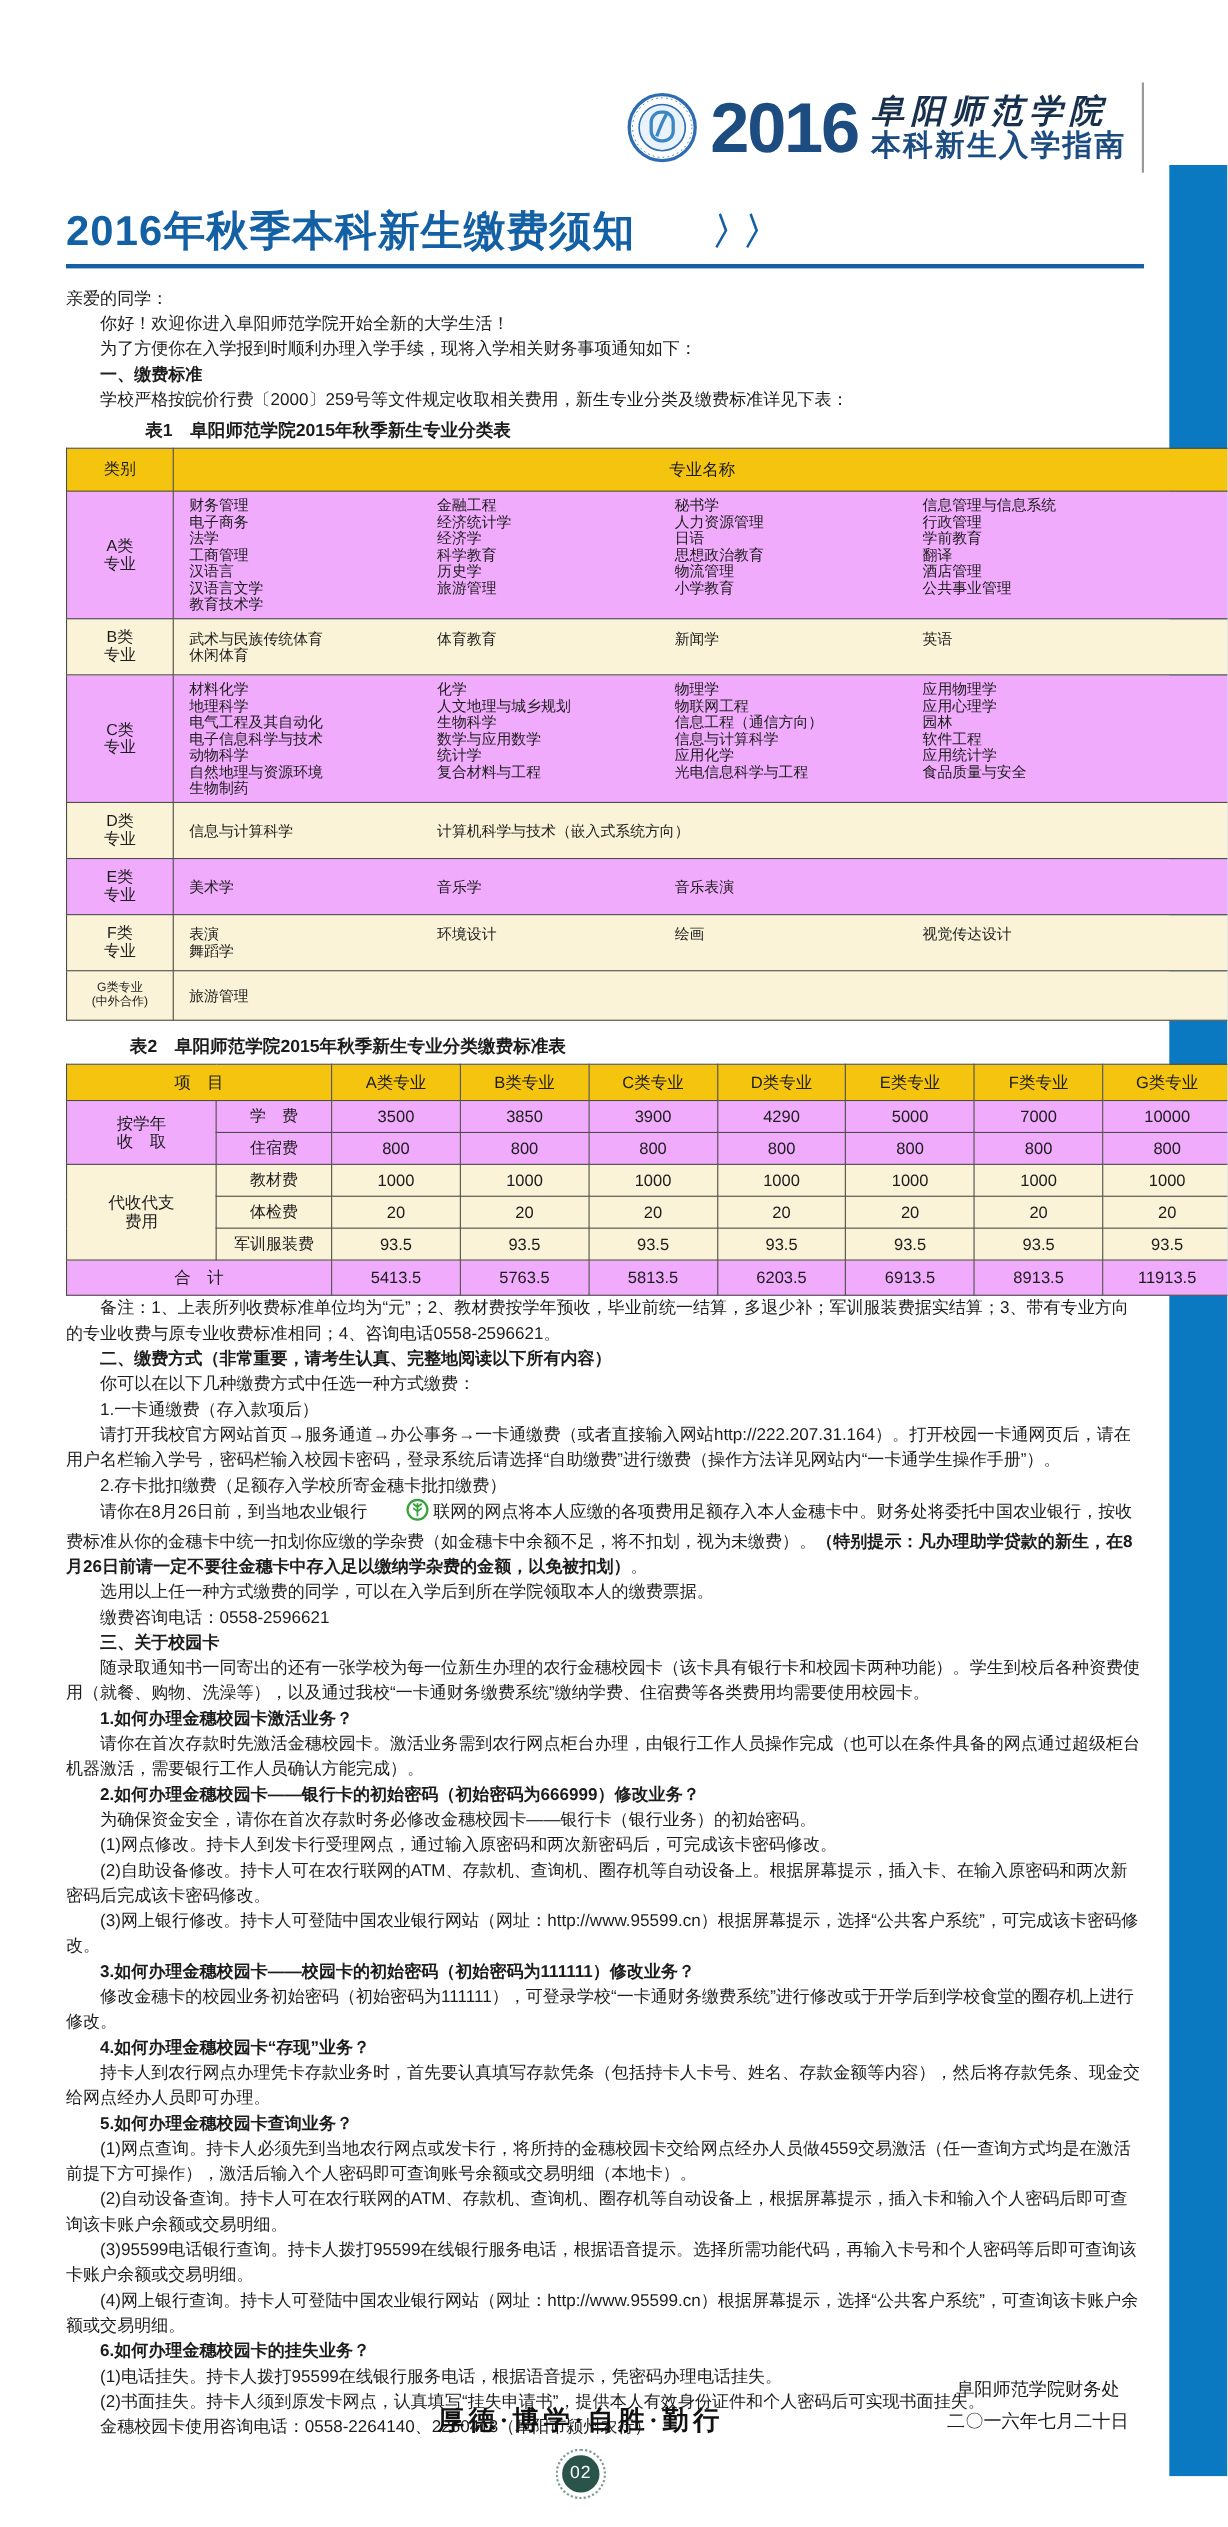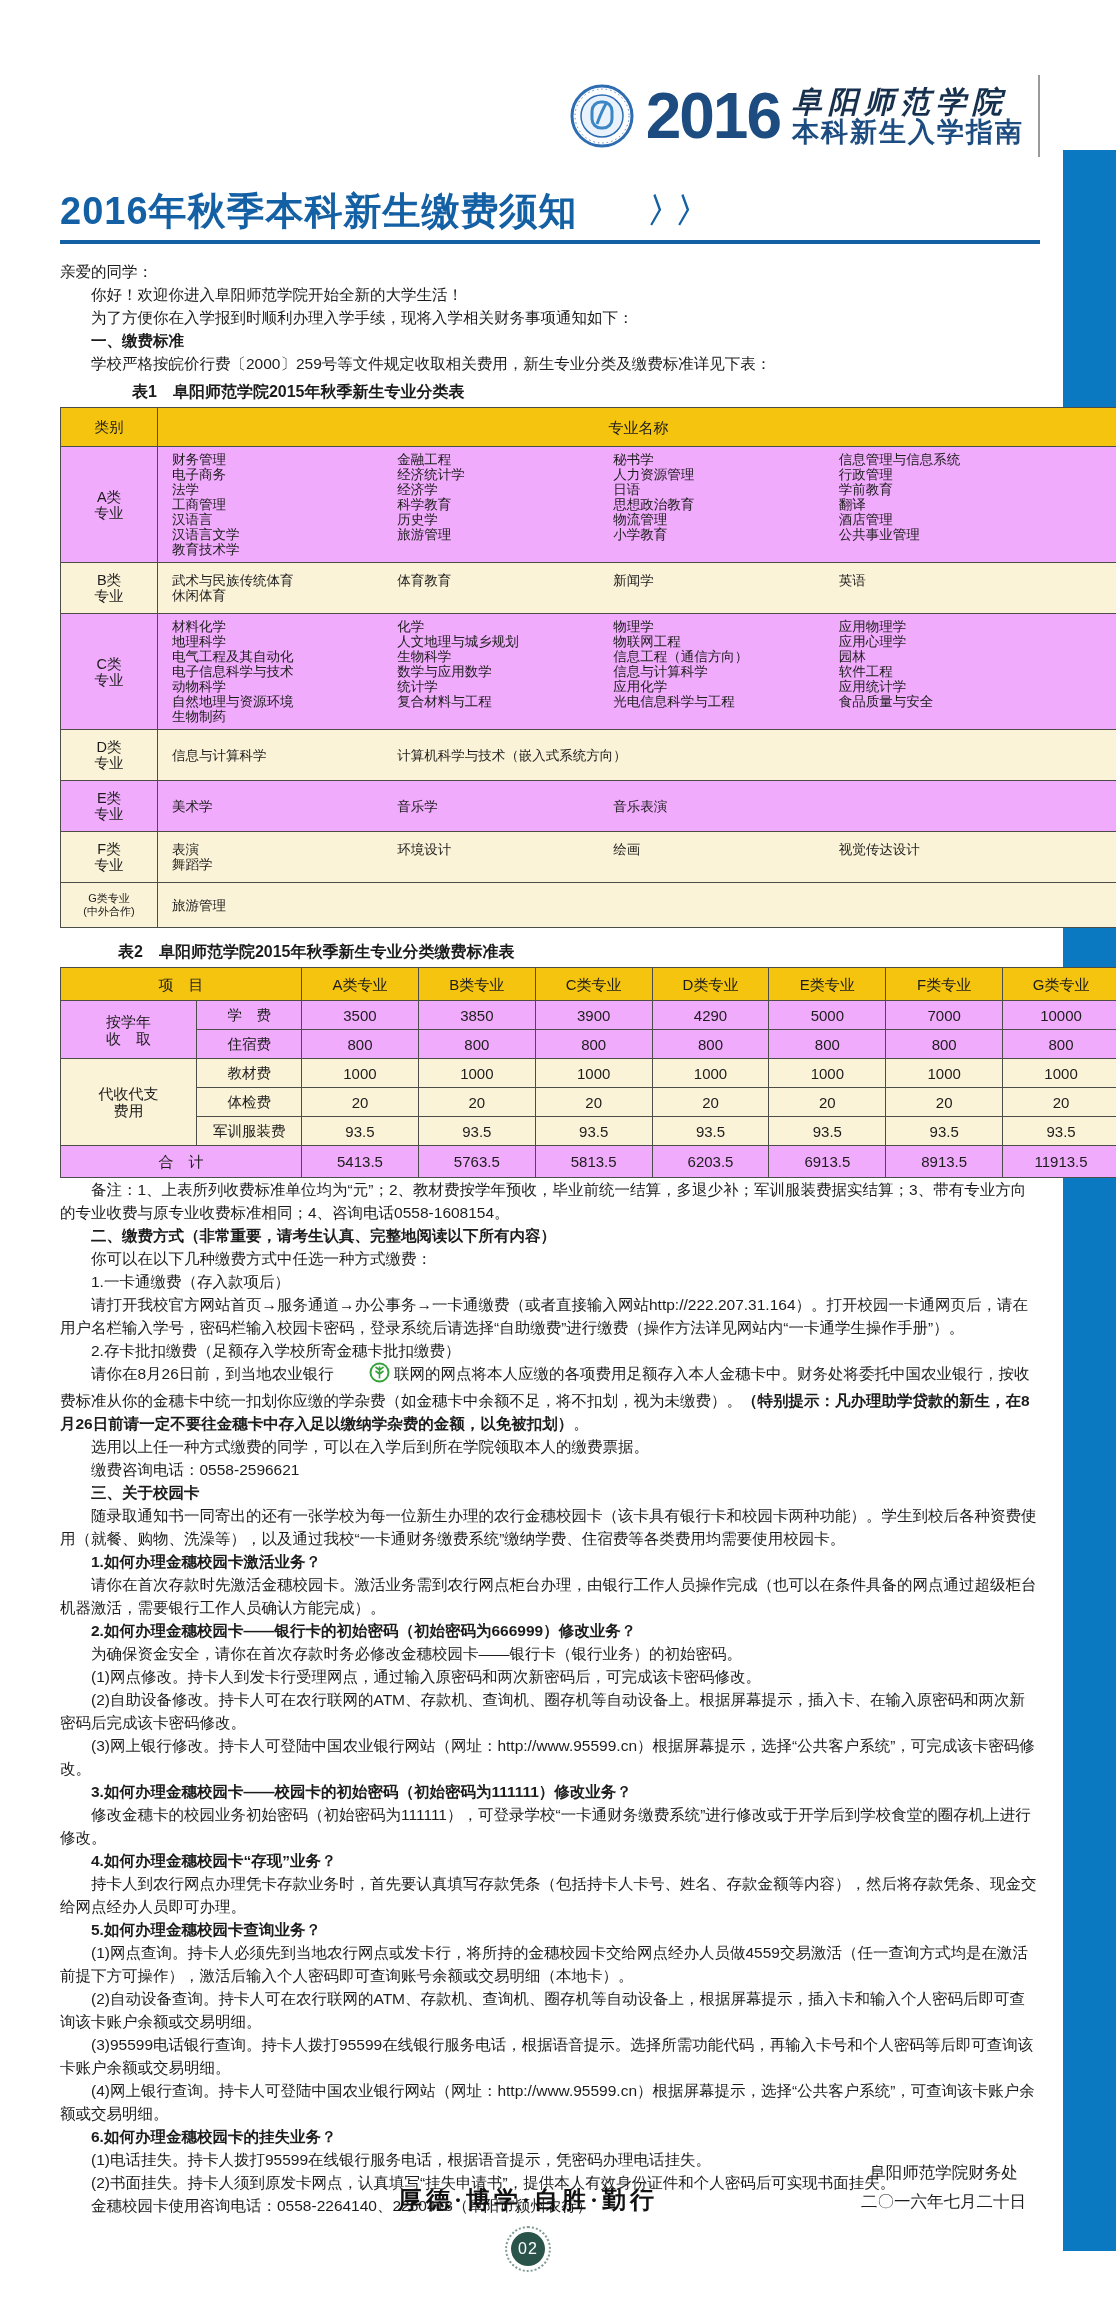--- a/index.html
+++ b/index.html
@@ -337,21 +337,21 @@
             <td>5763.5</td>
             <td>5813.5</td>
             <td>6203.5</td>
             <td>6913.5</td>
             <td>8913.5</td>
             <td>11913.5</td>
           </tr>
         </tbody>
       </table>
 
-      <p class="para note">备注：1、上表所列收费标准单位均为“元”；2、教材费按学年预收，毕业前统一结算，多退少补；军训服装费据实结算；3、带有专业方向的专业收费与原专业收费标准相同；4、咨询电话0558-1608154。</p>
+      <p class="para note">备注：1、上表所列收费标准单位均为“元”；2、教材费按学年预收，毕业前统一结算，多退少补；军训服装费据实结算；3、带有专业方向的专业收费与原专业收费标准相同；4、咨询电话0558-2596621。</p>
 
       <p class="hd">二、缴费方式（非常重要，请考生认真、完整地阅读以下所有内容）</p>
       <p class="para">你可以在以下几种缴费方式中任选一种方式缴费：</p>
       <p class="para">1.一卡通缴费（存入款项后）</p>
       <p class="para">请打开我校官方网站首页→服务通道→办公事务→一卡通缴费（或者直接输入网站http://222.207.31.164）。打开校园一卡通网页后，请在用户名栏输入学号，密码栏输入校园卡密码，登录系统后请选择“自助缴费”进行缴费（操作方法详见网站内“一卡通学生操作手册”）。</p>
       <p class="para">2.存卡批扣缴费（足额存入学校所寄金穗卡批扣缴费）</p>
       <p class="para"><span>请你在8月26日前，到当地农业银行</span><span class="abc-icon"><svg width="21" height="21" viewBox="0 0 21 21">
               <circle cx="10.5" cy="10.5" r="9" fill="none" stroke="#35a23a" stroke-width="2"></circle>
               <path d="M10.5 4.5 v12 M10.5 8 l-4 -3 M10.5 8 l4 -3 M10.5 12 l-4 -3 M10.5 12 l4 -3" fill="none" stroke="#35a23a" stroke-width="1.6"></path>
             </svg></span><span>联网的网点将本人应缴的各项费用足额存入本人金穗卡中。财务处将委托中国农业银行，按收费标准从你的金穗卡中统一扣划你应缴的学杂费（如金穗卡中余额不足，将不扣划，视为未缴费）。</span><b>（特别提示：凡办理助学贷款的新生，在8月26日前请一定不要往金穗卡中存入足以缴纳学杂费的金额，以免被扣划）</b><span>。</span></p>

